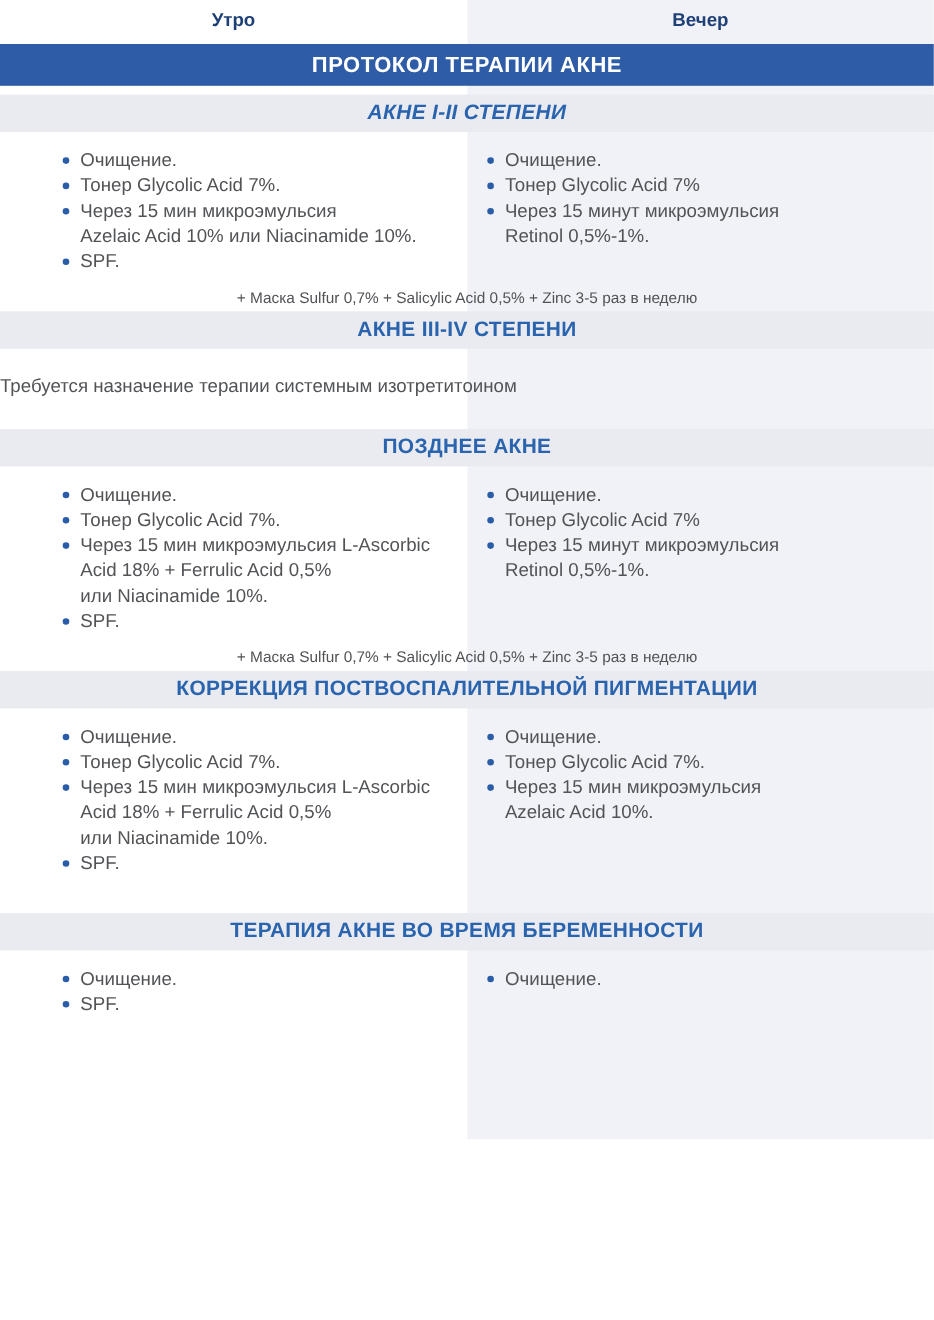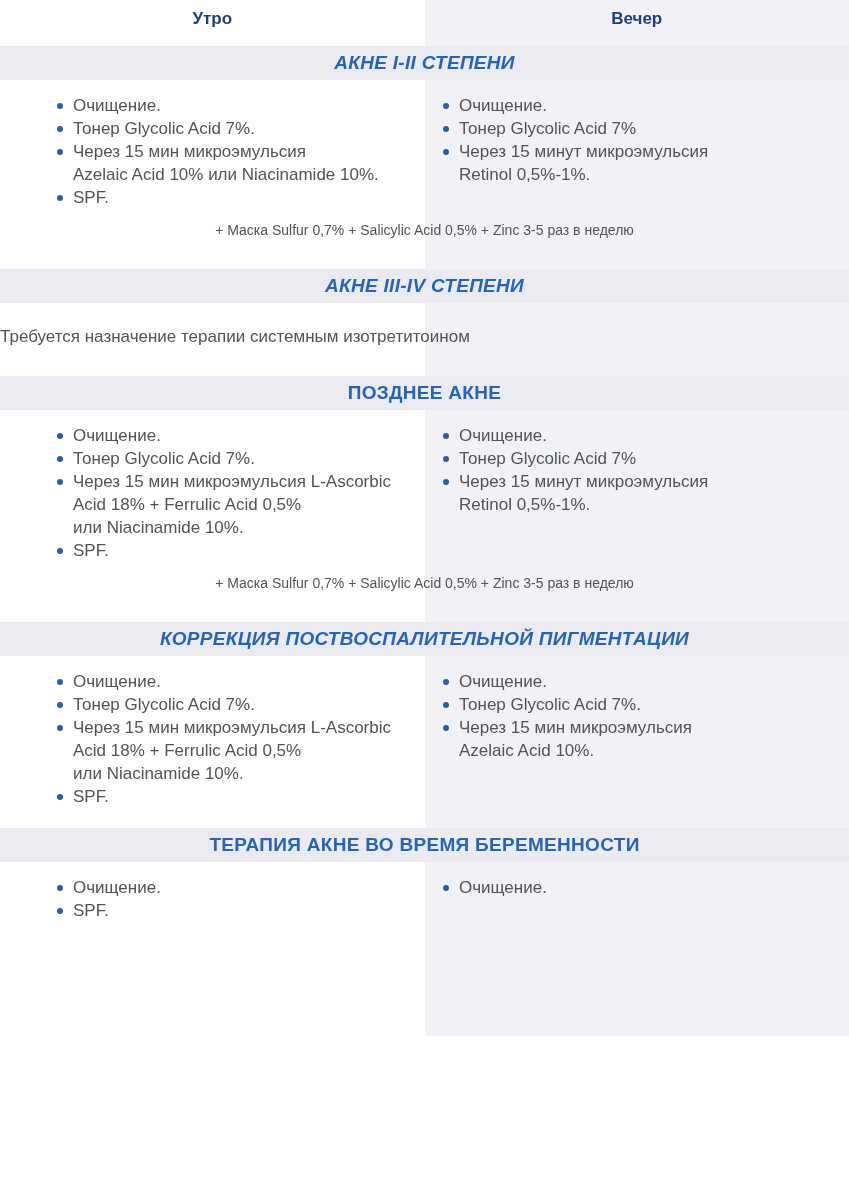--- a/index.html
+++ b/index.html
@@ -20,21 +20,21 @@
     color:var(--column_label);font-size:17px;font-weight:bold;}
 
   .banner{margin-top:2px;height:38px;background:var(--banner_bg);color:var(--banner_text);
     display:flex;align-items:center;justify-content:center;
     font-size:20px;font-weight:bold;letter-spacing:.5px;}
 
   .band{height:34px;background:var(--section_bg);color:var(--section_text);
     display:flex;align-items:center;justify-content:center;
     font-size:19px;font-weight:bold;letter-spacing:.3px;}
   .band.mt4{margin-top:4px;}  .band.mt8{margin-top:8px;font-style:italic;}
-  .band.mt10{margin-top:12px;} .band.mt26{margin-top:26px;font-style:italic;}
+  .band.mt10{margin-top:26px;} .band.mt26{}
 
   .cols{display:flex;padding:14px 0 8px 0;}
   .list{list-style:none;color:var(--body_text);font-size:17px;line-height:23px;}
   .list.morning{width:425px;padding-left:57px;padding-right:26px;}
   .list.evening{width:424px;padding-left:18px;padding-right:28px;}
   .list li{position:relative;padding-left:16px;white-space:pre-line;}
   .list li::before{content:"";position:absolute;left:0;top:9px;width:6px;height:6px;
     border-radius:50%;background:var(--bullet);}
 
   .note{height:26px;line-height:26px;text-align:center;color:var(--body_text);font-size:14px;}
@@ -46,20 +46,21 @@
 
 <div class="page">
   <div class="right-col-bg"></div>
 
   <div class="content">
     <header class="col-labels">
       <div class="col-label">Утро</div>
       <div class="col-label">Вечер</div>
     </header>
 
+    <div class="banner">ПРОТОКОЛ ТЕРАПИИ АКНЕ</div>
 
     <section>
       <h2 class="band mt8">АКНЕ I-II СТЕПЕНИ</h2>
       <div class="cols">
         <ul class="list morning">
           <li>Очищение.</li>
           <li>Тонер Glycolic Acid 7%.</li>
           <li>Через 15 мин микроэмульсия
 Azelaic Acid 10% или Niacinamide 10%.</li>
           <li>SPF.</li>

